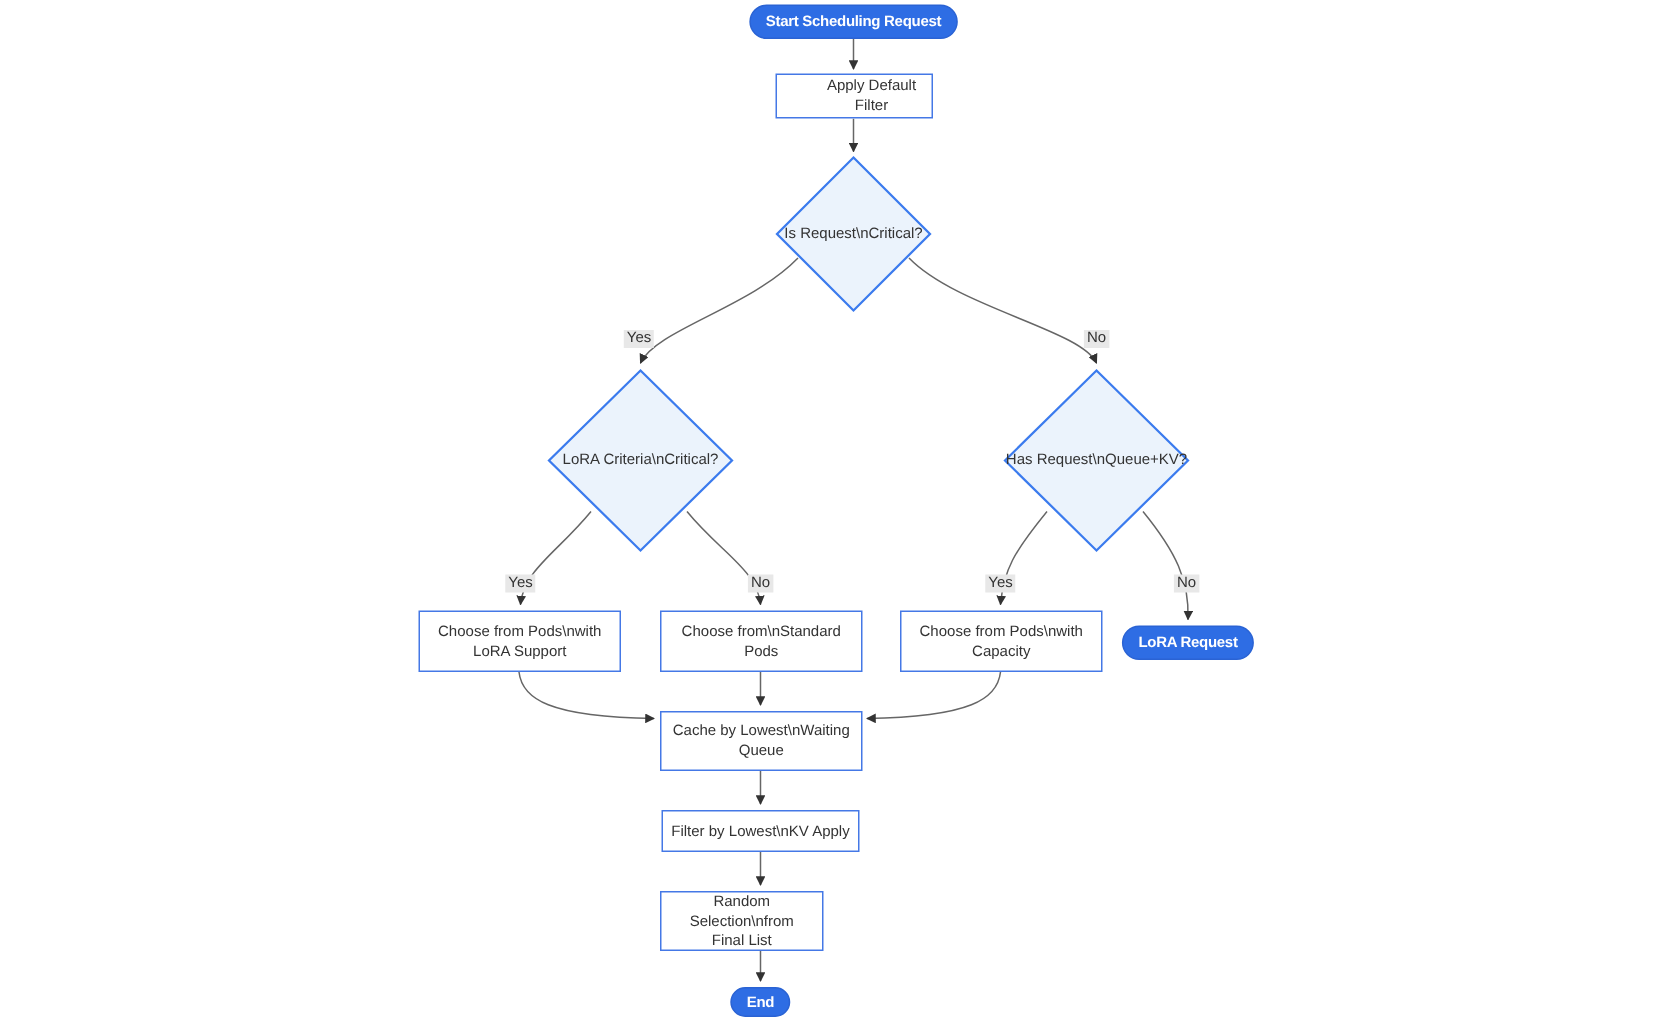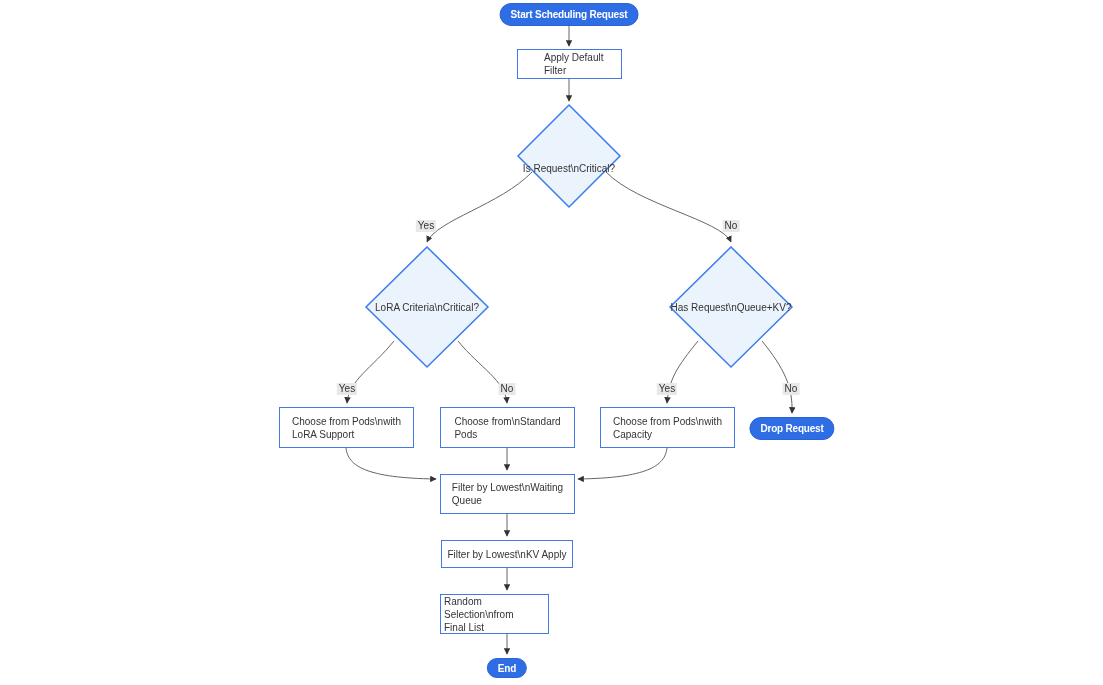--- a/index.html
+++ b/index.html
@@ -14,21 +14,21 @@
     position:relative; width:1103px; height:685px; background:var(--bg);
     font-family:"Liberation Sans","DejaVu Sans",sans-serif; color:var(--text);
     overflow:hidden;
   }
   svg.edge-layer{position:absolute; left:0; top:0; width:1103px; height:685px;}
   .edge{stroke:var(--edge); stroke-width:1; fill:none;}
   .arrowhead{fill:var(--arrow);}
   .decision-shape{fill:var(--decision-fill); stroke:var(--decision-border); stroke-width:1.5;}
   .node{
     position:absolute; display:flex; align-items:center; justify-content:center;
-    font-size:10px; line-height:1.3; white-space:pre-line;
+    text-align:center; font-size:10px; line-height:1.3; white-space:pre-line;
     box-sizing:border-box;
   }
   .rect-node{background:var(--node-fill); border:1.5px solid var(--node-border); color:var(--text); padding:2px 3px;}
   .stadium-node{
     background:var(--terminal-fill); border:1px solid var(--terminal-border);
     color:var(--terminal-text); border-radius:13px; font-weight:700;
     padding:0 10px; white-space:nowrap; transform:translateX(-50%);
     display:inline-flex; letter-spacing:-0.2px;
   }
   .decision-label{
@@ -69,38 +69,38 @@
 
     <polygon class="decision-shape" points="569,105 620,156 569,207 518,156"></polygon>
     <polygon class="decision-shape" points="427,247 488,307 427,367 366,307"></polygon>
     <polygon class="decision-shape" points="731,247 792,307 731,367 670,307"></polygon>
   </svg>
 
   <div class="node stadium-node" style="left:569px; top:3px; height:23px;">Start Scheduling Request</div>
 
   <div class="node rect-node" style="left:517px; top:49px; width:105px; height:30px;padding-left:26px;">Apply Default Filter</div>
 
-  <div class="decision-label" style="left:569px; top:168px;text-align:center;">Is Request\nCritical?</div>
+  <div class="decision-label" style="left:569px; top:156px;text-align:center;">Is Request\nCritical?</div>
 
   <div class="decision-label" style="left:427px; top:307px;">LoRA Criteria\nCritical?</div>
 
   <div class="decision-label" style="left:731px; top:307px;">Has Request\nQueue+KV?</div>
 
   <div class="node rect-node" style="left:279px; top:407px; width:135px; height:41px;">Choose from Pods\nwith
 LoRA Support</div>
 
   <div class="node rect-node" style="left:440px; top:407px; width:135px; height:41px;">Choose from\nStandard
 Pods</div>
 
   <div class="node rect-node" style="left:600px; top:407px; width:135px; height:41px;">Choose from Pods\nwith
 Capacity</div>
 
-  <div class="node stadium-node" style="left:792px; top:417px; height:23px;">Drop Request</div>
+  <div class="node stadium-node" style="left:792px; top:417px; height:23px;">LoRA Request</div>
 
-  <div class="node rect-node" style="left:440px; top:474px; width:135px; height:40px;">Filter by Lowest\nWaiting
+  <div class="node rect-node" style="left:440px; top:474px; width:135px; height:40px;">Cache by Lowest\nWaiting
 Queue</div>
 
   <div class="node rect-node" style="left:441px; top:540px; width:132px; height:28px;">Filter by Lowest\nKV Apply</div>
 
   <div class="node rect-node" style="left:440px; top:594px; width:109px; height:40px;">Random Selection\nfrom
 Final List</div>
 
   <div class="node stadium-node" style="left:507px; top:658px; height:20px;">End</div>
 
   <span class="edge-label" style="left:426px; top:226px;">Yes</span>

